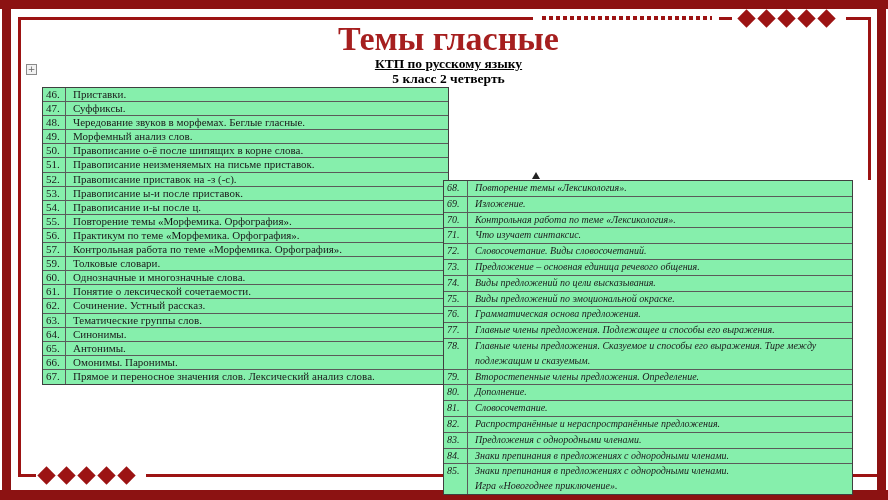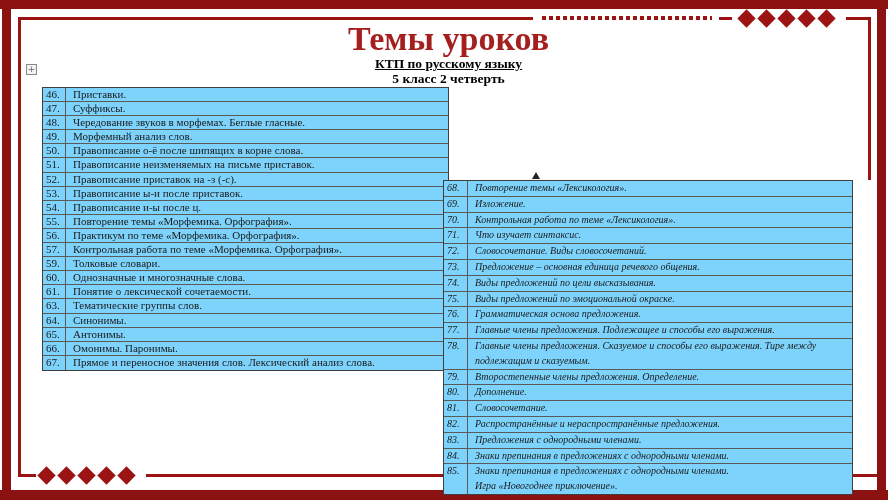--- a/index.html
+++ b/index.html
@@ -45,21 +45,21 @@
     left: 42px; width: 813px;
     text-align: center;
     font-size: 13.5px; font-weight: bold;
     color: #000;
   }
   .subtitle1 { top: 56px; text-decoration: underline; }
   .subtitle2 { top: 71px; }
 
   
   .lesson-table {
-    background: #7dd3fc;
+    background: #86efac;
     border: 1px solid #3f3f3f;
     z-index: 3;
     color: var(--ink);
   }
   .trow {
     display: flex;
     align-items: flex-start;
     border-bottom: 1px solid var(--tbl-border);
   }
   .trow:last-child { border-bottom: none; }
@@ -127,21 +127,21 @@
 <div class="abs deco-line" style="left:18px;top:474px;width:18px;height:3px;"></div>
 <div class="abs diamond-group" style="left:40px;top:469px;">
   <span class="diamond"></span>
   <span class="diamond"></span>
   <span class="diamond"></span>
   <span class="diamond"></span>
   <span class="diamond"></span>
 </div>
 <div class="abs deco-line" style="left:146px;top:474px;width:731px;height:3px;z-index:1;"></div>
 
-<div class="abs title">Темы уроков</div>
+<div class="abs title">Темы гласные</div>
 <div class="abs subtitle subtitle1">КТП по русскому языку</div>
 <div class="abs subtitle subtitle2">5 класс 2 четверть</div>
 
 <div class="abs table-handle">+</div>
 <div class="abs cursor-caret"></div>
 
 <div id="left-table" class="abs lesson-table">
     <div class="trow">
       <div class="tnum">46.</div>
       <div class="ttext">Приставки.</div>
@@ -194,20 +194,24 @@
       <div class="tnum">59.</div>
       <div class="ttext">Толковые словари.</div>
     </div>
     <div class="trow">
       <div class="tnum">60.</div>
       <div class="ttext">Однозначные и многозначные слова.</div>
     </div>
     <div class="trow">
       <div class="tnum">61.</div>
       <div class="ttext">Понятие о лексической сочетаемости.</div>
+    </div>
+    <div class="trow">
+      <div class="tnum">62.</div>
+      <div class="ttext">Сочинение. Устный рассказ.</div>
     </div>
     <div class="trow">
       <div class="tnum">63.</div>
       <div class="ttext">Тематические группы слов.</div>
     </div>
     <div class="trow">
       <div class="tnum">64.</div>
       <div class="ttext">Синонимы.</div>
     </div>
     <div class="trow">

